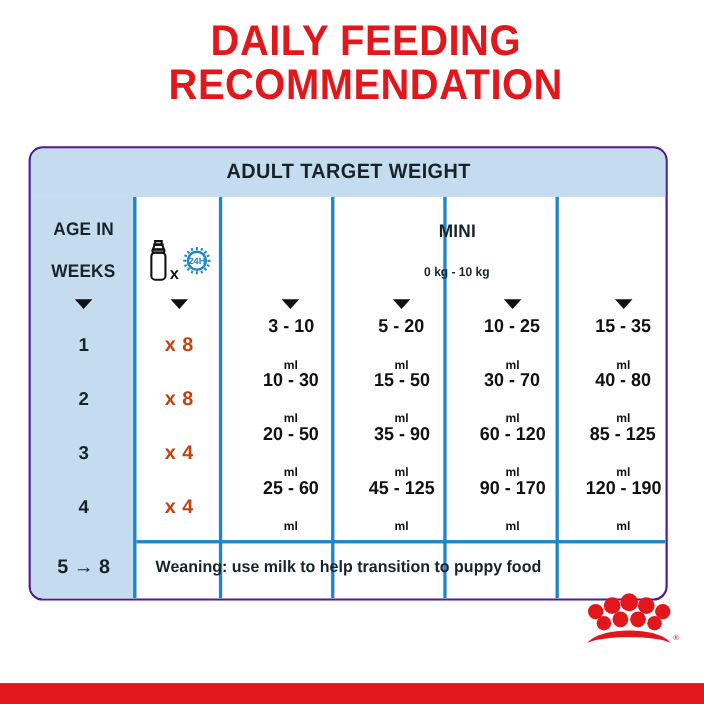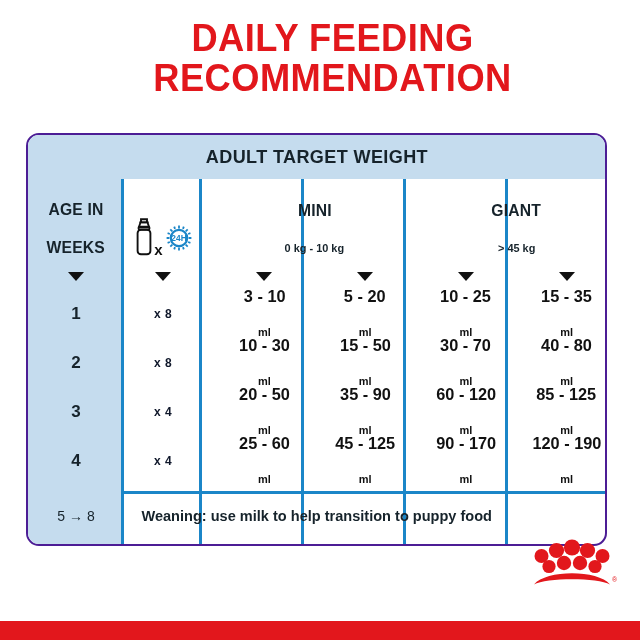--- a/index.html
+++ b/index.html
@@ -155,23 +155,23 @@
   }
 
   
   .drow{ height:49px; }
   .agenum{
     color:#16232b;
     font-weight:700;
     font-size:17px;
   }
   .freq{
-    color:#0f172a;
-    font-weight:700;
-    font-size:12px;
+    color:#c2410c;
+    font-weight:700;
+    font-size:18px;
     letter-spacing:0.5px;
   }
   .amt{
     color:#111;
     font-weight:700;
     font-size:17px;
     line-height:1.0;
     transform:scaleX(0.96);
   }
   .unit{
@@ -193,21 +193,21 @@
   .wrow{
     position:absolute;
     left:0; right:0; bottom:0;
     height:57px;
     display:flex;
     align-items:center;
   }
   .wage{
     width:96px; flex:0 0 96px;
     display:flex; align-items:center; justify-content:center;
-    color:#16232b; font-weight:400; font-size:14px;
+    color:#16232b; font-weight:700; font-size:18px;
     white-space:nowrap;
   }
   .wtext{
     flex:1 1 auto;
     color:#16232b;
     font-weight:700;
     font-size:15px;
     padding-left:18px;
     transform:scaleX(0.97);
     transform-origin:left center;
@@ -300,24 +300,20 @@
                 <text x="15" y="18.2" text-anchor="middle" font-family="Liberation Sans, sans-serif" font-size="8.4" font-weight="700" fill="#1b86c8">24H</text>
               </svg>
             </span>
           </div>
         </div>
 
         <div class="cell c-size">
           <span class="hlabel">MINI</span>
           <span class="hsub">0 kg - 10 kg</span>
         </div>
-        <div class="cell c-size">
-          <span class="hlabel">GIANT</span>
-          <span class="hsub">&gt; 45 kg</span>
-        </div>
       </div>
 
       <div class="row arow">
         <div class="cell c-age">
             <span class="arrow"></span>
           </div>
         <div class="cell c-freq">
             <span class="arrow"></span>
           </div>
         <div class="cell c-size">

